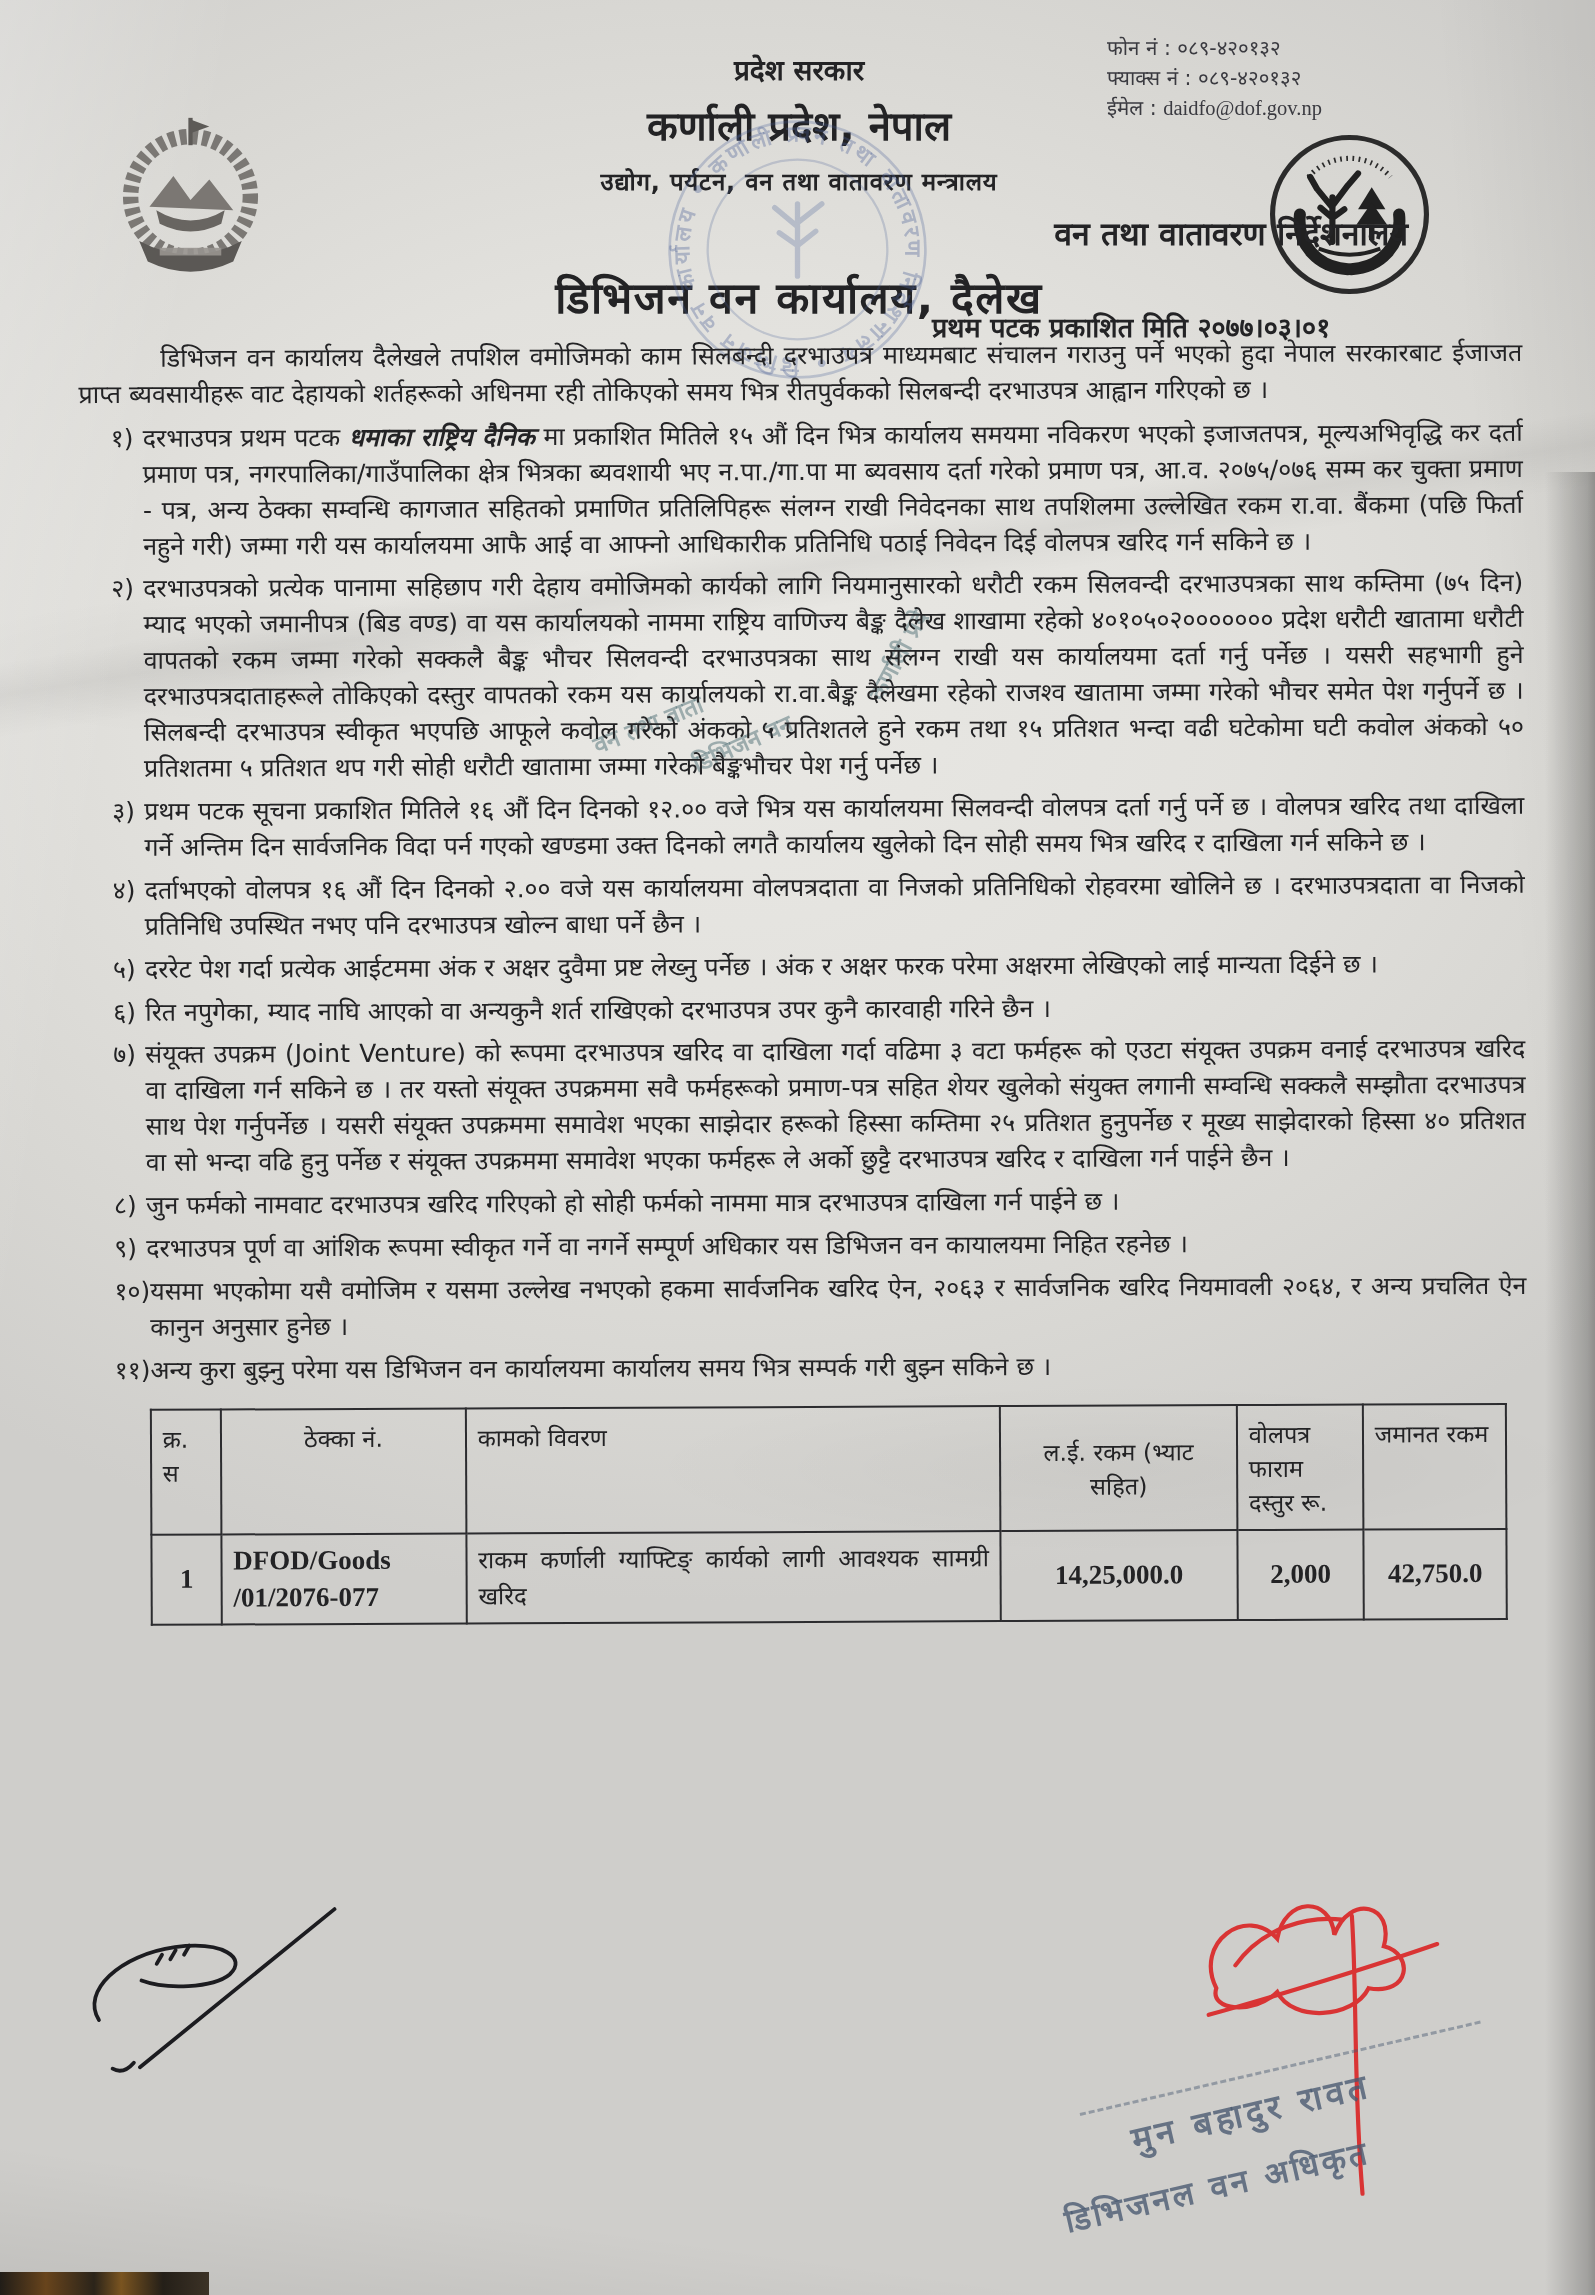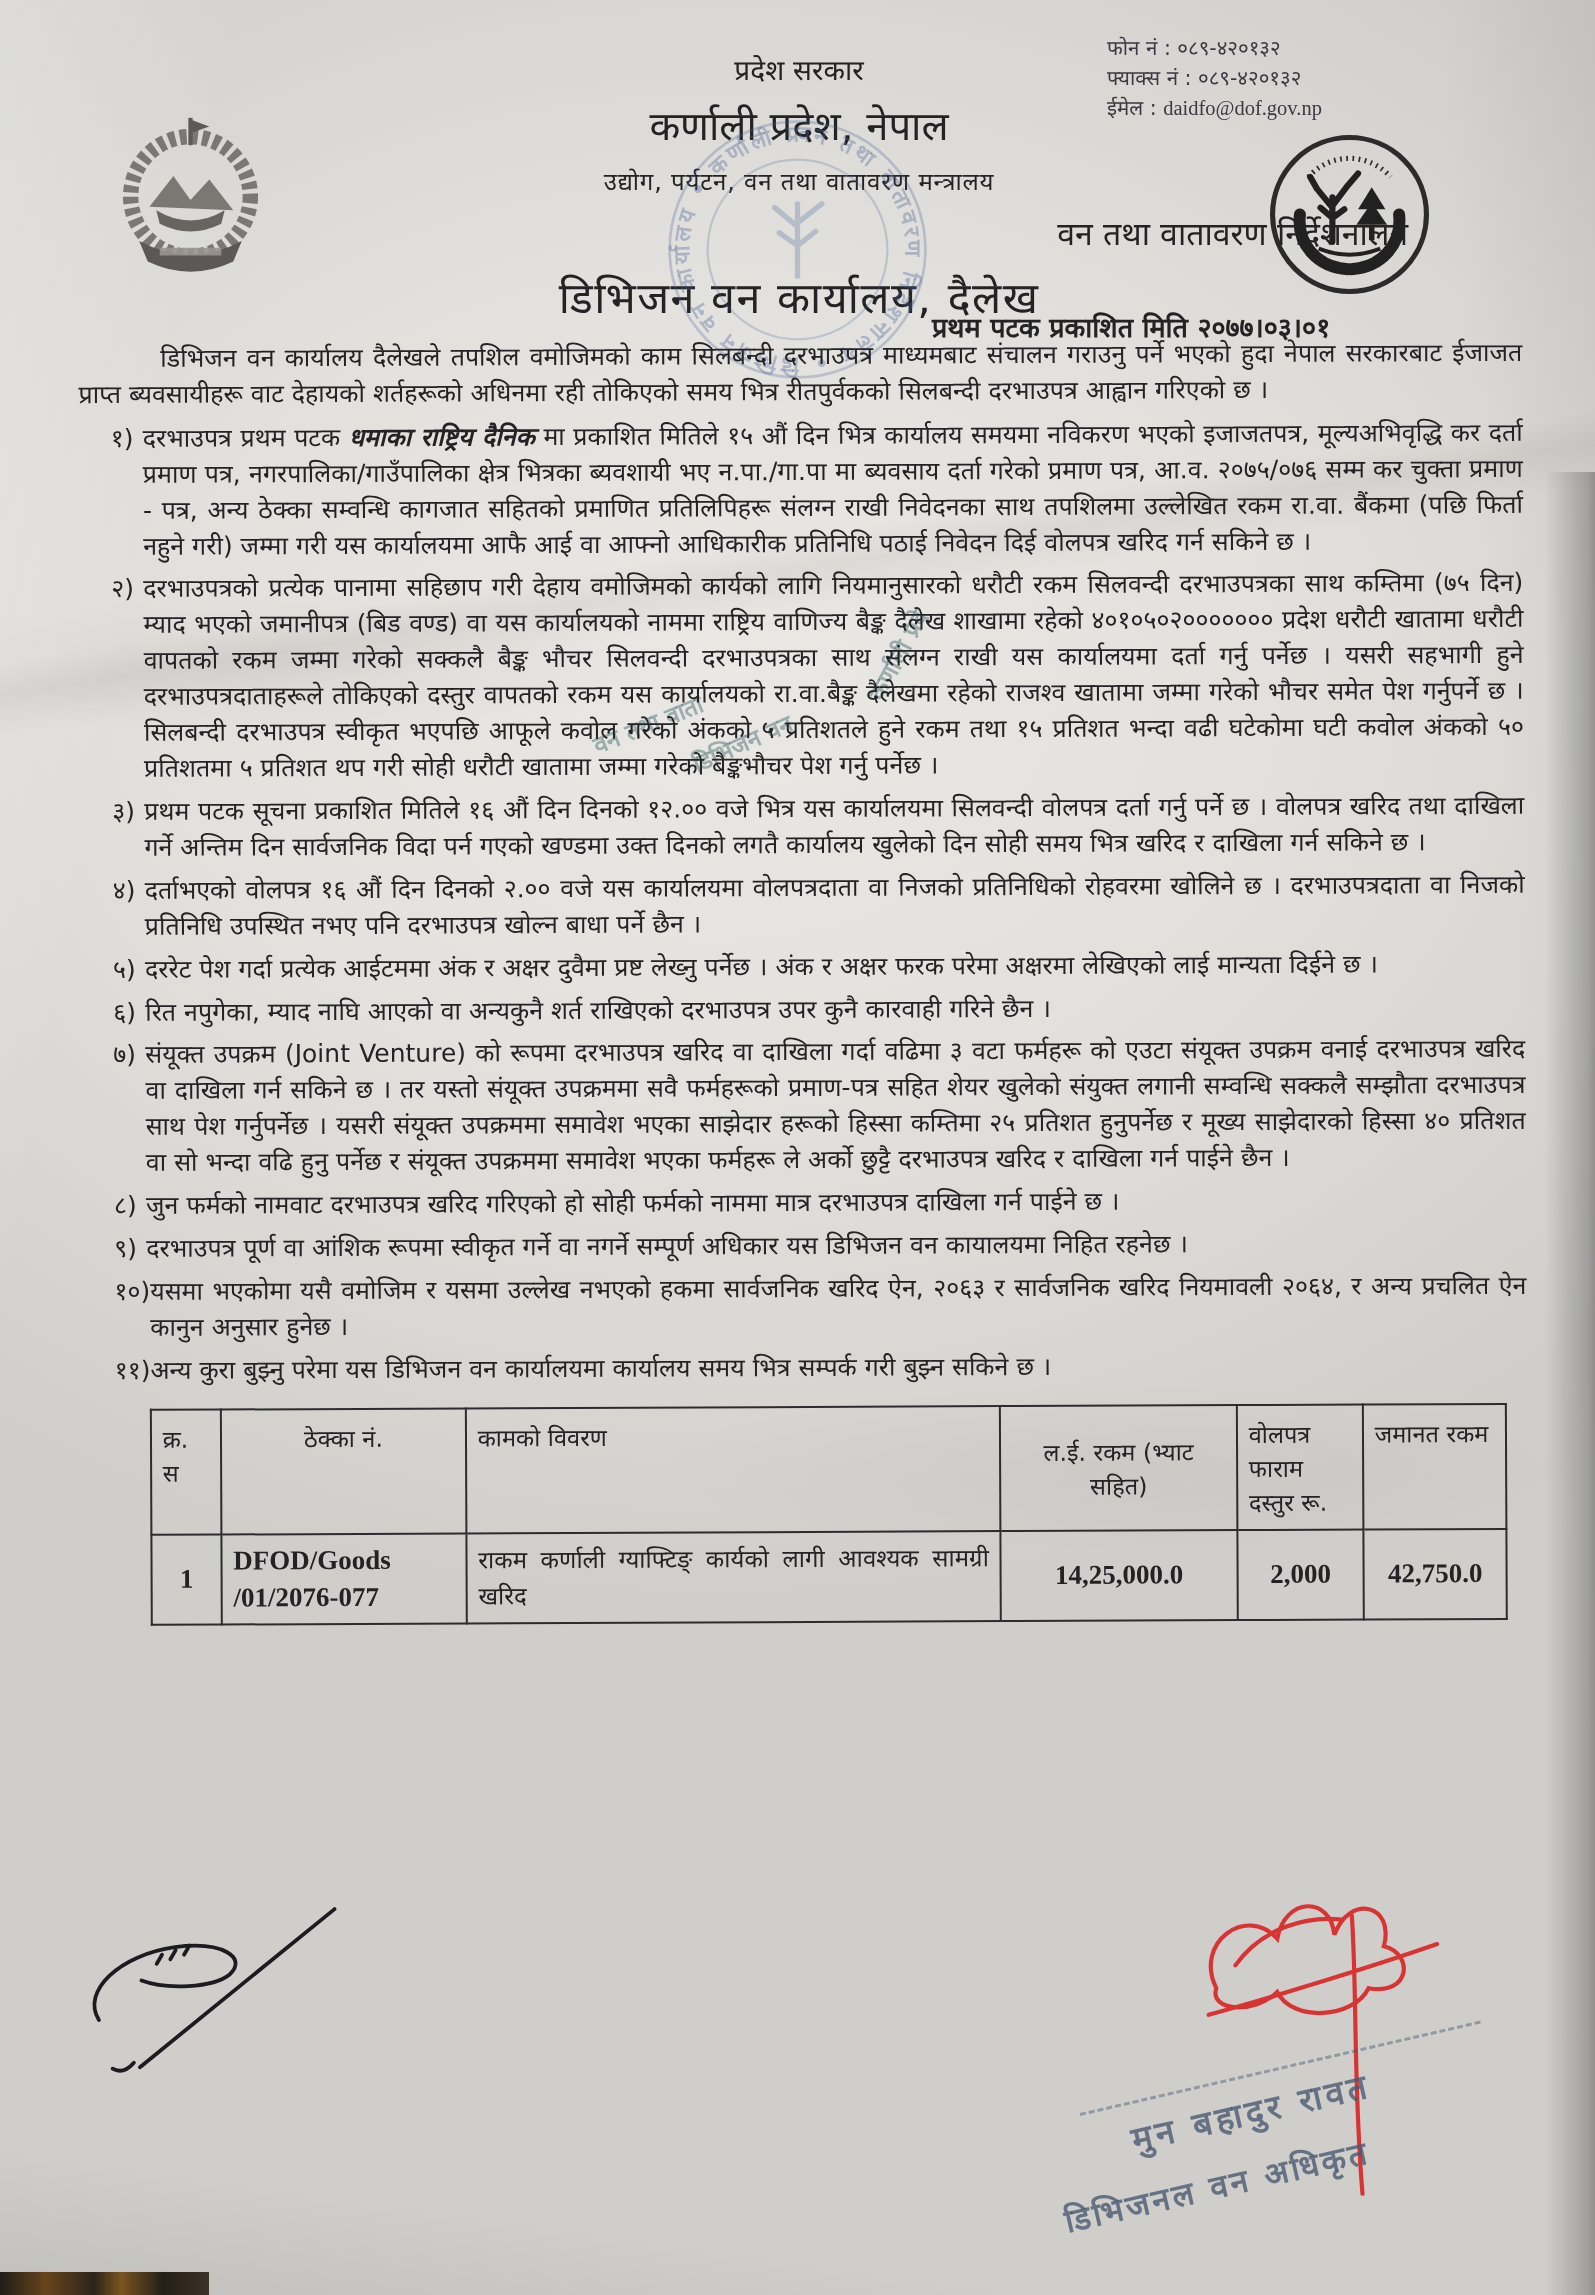--- a/index.html
+++ b/index.html
@@ -18,21 +18,21 @@
      radial-gradient(ellipse 533px 107px at 18% 29%, rgba(0,0,0,.045), transparent 70%),
      radial-gradient(ellipse 685px 122px at 70% 64%, rgba(0,0,0,.035), transparent 70%);}
   .right-edge{position:absolute;top:472px;right:0;width:50px;height:1824px;pointer-events:none;
      background:linear-gradient(to right, rgba(0,0,0,0), rgba(0,0,0,.22) 85%, rgba(0,0,0,.3));}
   .desk-corner{position:absolute;left:0;bottom:0;width:209px;height:23px;
      background:linear-gradient(90deg,#211d18 0%,#68441c 22%,#2b241a 45%,#7a5420 58%,#241f18 78%,#3c3226 100%);}
 
   
   .contact{position:absolute;left:1107px;top:33px;font-size:20.5px;line-height:30px;color:#3a3a40;}
   .contact .mono{font-family:"Liberation Serif",serif;}
-  .hgroup{position:absolute;left:190px;top:50px;width:1218px;text-align:center;font-weight:normal;}
+  .hgroup{position:absolute;left:190px;top:50px;width:1218px;text-align:center;font-weight:bold;}
   .h1{font-size:28px;margin:0 0 9px 0;}
   .h2{font-size:40px;margin:0 0 12px 0;}
   .h3{font-size:24px;margin:0 0 13.7px 0;letter-spacing:0.8px;}
   .h4{font-size:32px;margin:0 0 13.7px 0;text-align:right;}
   .h5{font-size:43px;margin:12px;letter-spacing:1.5px;}
   .pubdate{position:absolute;left:932px;top:308px;font-size:27px;font-weight:600;}
 
   .emblem-left{position:absolute;left:105px;top:107px;opacity:.88;filter:blur(0.3px);}
   .logo-right{position:absolute;left:1260px;top:129px;opacity:.92;}
   .stamp-blue{position:absolute;left:630px;top:82px;pointer-events:none;opacity:.9;}

